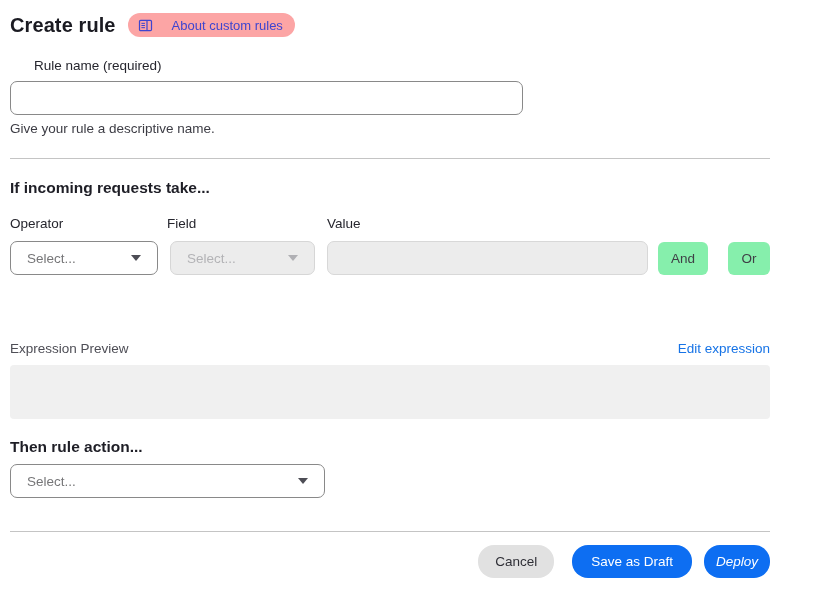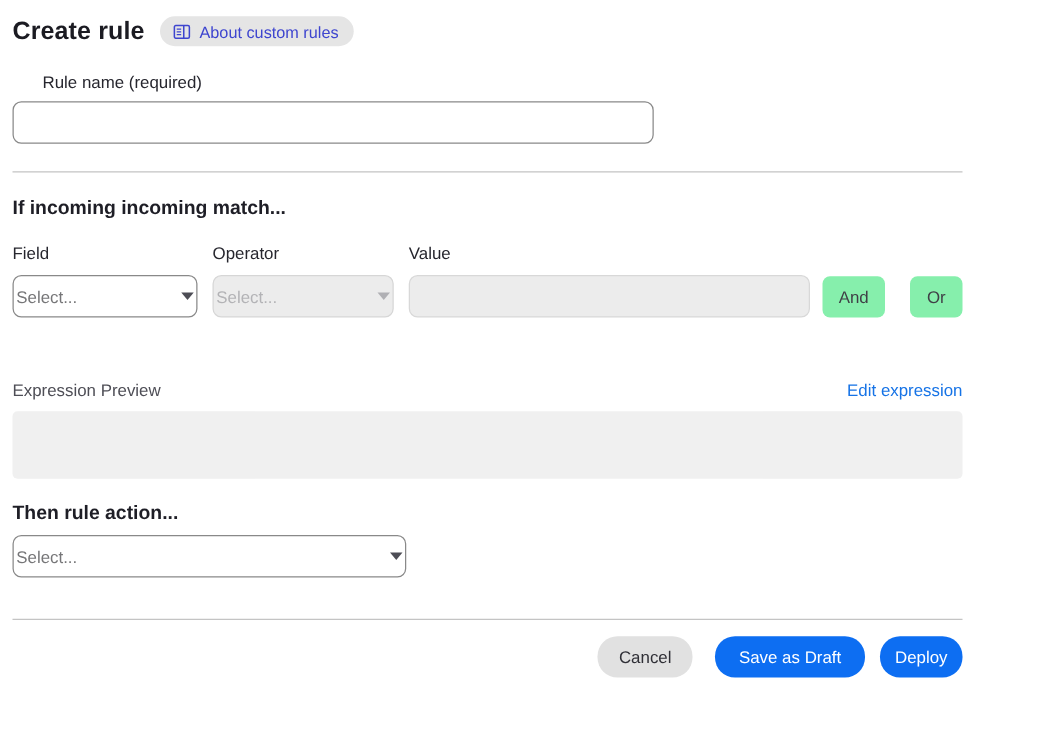--- a/index.html
+++ b/index.html
@@ -9,22 +9,22 @@
     font-family: "Liberation Sans", "DejaVu Sans", sans-serif;
     color: #24242c;
     overflow: hidden;
   }
   .page { padding: 9px 10px 0 10px; width: 780px; }
 
   
   .header-row { display: flex; align-items: center; gap: 12px; height: 28px; margin-top: 2px; }
   .page-title { font-size: 20px; font-weight: 700; color: #1b1b22; letter-spacing: 0.1px; }
   .badge {
-    display: inline-flex; align-items: center; gap: 7px;
-    background: #e5e5e5; border-radius: 12px;
+    display: inline-flex; align-items: center; gap: 19px;
+    background: #fca5a5; border-radius: 12px;
     height: 24px; padding: 0 12px 0 10px;
     cursor: pointer;
   }
   .badge .badge-text { font-size: 13px; color: #3e45cf; }
   .badge svg { display: block; }
 
   
   .field-label { font-size: 13.5px; color: #26262e; }
   .helper-text { font-size: 13.5px; color: #3c3c44; }
 
@@ -32,21 +32,21 @@
   .text-input {
     width: 513px; height: 34px;
     border: 1px solid #898989; border-radius: 7px;
     background: #fff; font-size: 13.5px; color: #24242c;
     padding: 0 10px; outline: none;
     font-family: "Liberation Sans", sans-serif;
   }
   .select-box {
     height: 34px; border: 1px solid #898989; border-radius: 7px;
     background: #fff; display: flex; align-items: center;
-    justify-content: space-between; padding: 0 2px;
+    justify-content: space-between; padding: 0 16px;
     font-size: 13.5px; color: #767678; cursor: pointer;
   }
   .select-box .chev {
     width: 0; height: 0;
     border-left: 5px solid transparent; border-right: 5px solid transparent;
     border-top: 6px solid #4d4d55;
   }
   .select-box.disabled { background: #ececec; border-color: #d6d6d6; color: #b3b3b6; cursor: default; }
   .select-box.disabled .chev { border-top-color: #b0b0b4; }
   .input-disabled {
@@ -68,39 +68,39 @@
   .val-input { flex: 1; margin-right: 10px; }
   .gray-btn {
     background: #86efac; color: #3f3f46; border: none; border-radius: 6px;
     height: 33px; font-size: 13.5px; cursor: pointer;
     font-family: "Liberation Sans", sans-serif;
   }
   .and-btn { width: 50px; margin-right: 20px; }
   .or-btn  { width: 42px; }
 
   
-  .expr-row { display: flex; justify-content: space-between; align-items: flex-end; margin-top: 51px; }
+  .expr-row { display: flex; justify-content: space-between; align-items: flex-end; margin-top: 66px; }
   .expr-label { font-size: 13.5px; color: #4e4e56; }
   .link { font-size: 13.5px; color: #1673e6; text-decoration: none; cursor: pointer; padding-left: 38px; }
   .expr-box { margin-top: 9px; height: 54px; background: #f0f0f0; border-radius: 4px; }
 
   
   .action-heading { margin-top: 19px; }
   .choose-label { margin-top: 17px; }
   .action-select { width: 315px; margin-top: 8px; }
 
   
   .footer-divider { margin-top: 33px; }
   .footer-row { display: flex; justify-content: flex-end; align-items: center; margin-top: 13px; gap: 0; }
   .btn { height: 33px; border: none; border-radius: 16px; font-size: 13.5px; cursor: pointer;
          font-family: "Liberation Sans", sans-serif; }
   .cancel-btn { background: #e1e1e1; color: #2f2f36; padding: 0 17px; margin-right: 18px; }
   .blue-btn { background: #0d6ef2; color: #ffffff; }
   .save-btn { padding: 0 19px; margin-right: 12px; }
-  .deploy-btn { padding: 0 12px; }
+  .deploy-btn { padding: 0 12px; font-style: italic; }
 
   .mt-label { margin-top: 19px; margin-left: 24px; }
   .mt-input { margin-top: 8px; }
   .mt-helper { margin-top: 6px; }
   .mt-divider { margin-top: 22px; }
   .mt-section { margin-top: 20px; }
 </style>
 </head>
 <body>
 
@@ -119,29 +119,30 @@
           <line x1="3.6" y1="10.3" x2="7.4" y2="10.3" stroke="#3e45cf" stroke-width="1.1"></line>
         </svg>
       </span>
       <span class="badge-text">About custom rules</span>
     </div>
   </div>
 
   
   <div class="field-label mt-label">Rule name (required)</div>
   <input class="text-input mt-input" type="text" placeholder="" style="">
+  <div class="helper-text mt-helper">Give your rule a descriptive name.</div>
 
   <div class="divider mt-divider"></div>
 
   
-  <div class="section-heading mt-section">If incoming incoming match...</div>
+  <div class="section-heading mt-section">If incoming requests take...</div>
 
   <div class="labels-row">
+    <div class="field-label lab-operator">Operator</div>
     <div class="field-label lab-field">Field</div>
-    <div class="field-label lab-operator">Operator</div>
     <div class="field-label">Value</div>
   </div>
 
   <div class="controls-row">
     <div class="select-box sel-field">
       <span>Select...</span>
       <span class="chev"></span>
     </div>
     <div class="select-box disabled sel-operator">
       <span>Select...</span>

